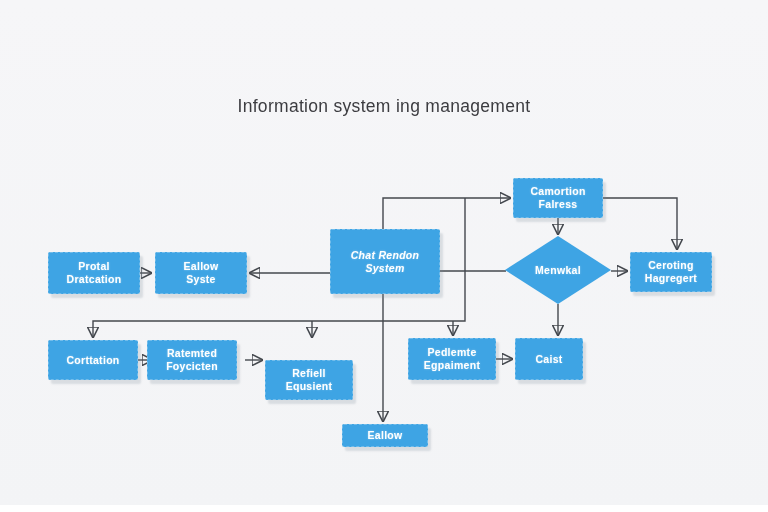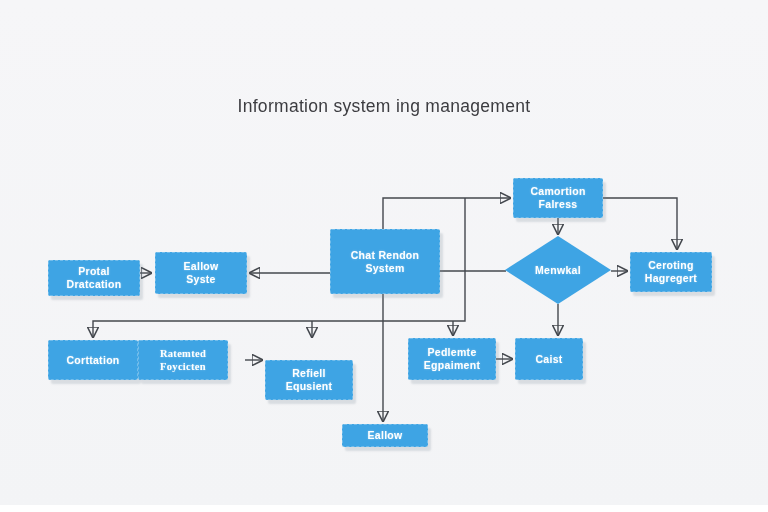--- a/index.html
+++ b/index.html
@@ -25,28 +25,28 @@
     white-space:pre-line;text-align:center;font-size:10.5px;line-height:13px;
     font-weight:bold;letter-spacing:.3px;text-shadow:0 0 2px rgba(255,255,255,.45);
     padding:2px;
   }
   .diamond{
     border:none;border-radius:0;box-shadow:none;
     clip-path:polygon(50% 0,100% 50%,50% 100%,0 50%);
     filter:drop-shadow(3px 4px 2px rgba(125,135,150,.28));
   }
   
-  .n-protal    {left:48px;  top:260px; width:92px;  height:36px;}
+  .n-protal    {left:48px;  top:252px; width:92px;  height:42px;}
   .n-pacalon   {left:155px; top:252px; width:92px;  height:42px;}
-  .n-central   {left:330px; top:229px; width:110px; height:65px;}
+  .n-central   {left:330px; top:229px; width:110px; height:65px;font-style:italic;}
   .n-camortion {left:513px; top:178px; width:90px;  height:40px;}
   .n-menwkal   {left:505px; top:236px; width:106px; height:68px;}
   .n-ceroting  {left:630px; top:252px; width:82px;  height:40px;}
   .n-corttation{left:48px;  top:340px; width:90px;  height:40px;}
-  .n-ratemted  {left:138px; top:340px; width:90px;  height:40px;font-family:Liberation Serif, serif;}
+  .n-ratemted  {left:147px; top:340px; width:90px;  height:40px;}
   .n-refiell   {left:265px; top:340px; width:88px;  height:40px;margin-top:20px;}
   .n-pedlemte  {left:408px; top:338px; width:88px;  height:42px;}
   .n-caist     {left:515px; top:338px; width:68px;  height:42px;}
   .n-eallow    {left:342px; top:424px; width:86px;  height:23px;}
 </style>
 </head>
 <body>
 
 <div class="canvas">
 

